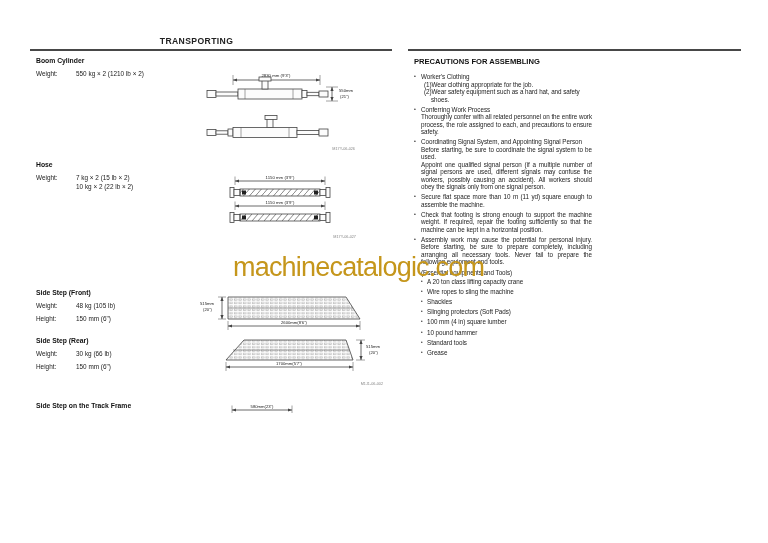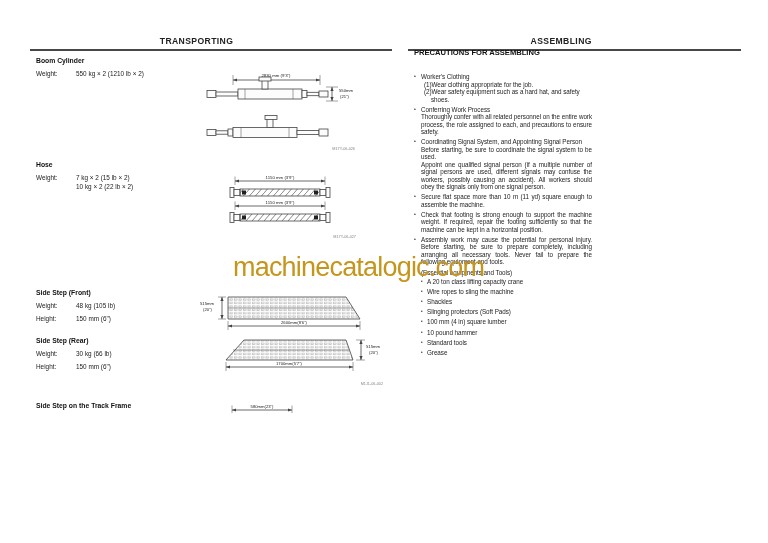--- a/index.html
+++ b/index.html
@@ -19,21 +19,21 @@
   .row{font-size:6.4px;line-height:9px;white-space:nowrap;}
   .row .lab{display:inline-block;width:40px;}
   .row.gap{margin-top:4px;}
   .fig{position:absolute;}
   svg text{font-family:"Liberation Sans",sans-serif;fill:#222;}
   svg .code{fill:#888;}
   svg .ln{stroke:#444;stroke-width:0.8;fill:none;}
   svg .thin{stroke:#555;stroke-width:0.55;fill:none;}
   svg .part{fill:#fcfcfc;stroke:#444;stroke-width:0.8;}
   
-  .rp-title{position:absolute;top:18px;left:6px;font-size:7.6px;font-weight:bold;color:#111;text-align:right;}
+  .rp-title{position:absolute;top:27px;left:6px;font-size:7.6px;font-weight:bold;color:#111;text-align:right;}
   .rp-body{position:absolute;top:43px;left:6px;width:178px;font-size:6.3px;line-height:7.5px;
            letter-spacing:-0.05px;color:#1d1d1d;}
   .bullet{display:flex;margin-bottom:2.6px;}
   .bullet .dot{width:7px;flex:none;font-size:5.2px;line-height:7.5px;}
   .bullet .bt{flex:1;}
   .just{text-align:justify;}
   .numline{padding-left:10px;text-indent:-7px;}
   .equip-head{margin:2px 0 2px 7px;}
   .equip{display:flex;margin:0 0 2.6px 7px;}
   .equip .edot{width:6px;flex:none;font-size:4.6px;line-height:7.5px;}
@@ -249,21 +249,20 @@
       <line class="ln" x1="82" y1="64" x2="82" y2="78" marker-start="url(#arrD)" marker-end="url(#arrD)"></line>
       <text x="88" y="73.5" font-size="4.2">90mm(4")</text>
       <text class="code" x="156" y="88" font-size="3.8" text-anchor="end">M163-06-014</text>
     </svg>
 
     <div class="frule"></div>
     <div class="pg-num">6-32</div>
   </div>
 
   <div class="page right">
-    <div class="pg-header">ASSEMBLING</div>
     <div class="hrule"></div>
 
     <div class="rp-title">PRECAUTIONS FOR ASSEMBLING</div>
 
     <div class="rp-body">
       <div class="bullet">
         <span class="dot">•</span>
         <div class="bt">
           <div>Worker's Clothing</div>
           <div class="numline">(1)Wear clothing appropriate for the job.</div>

